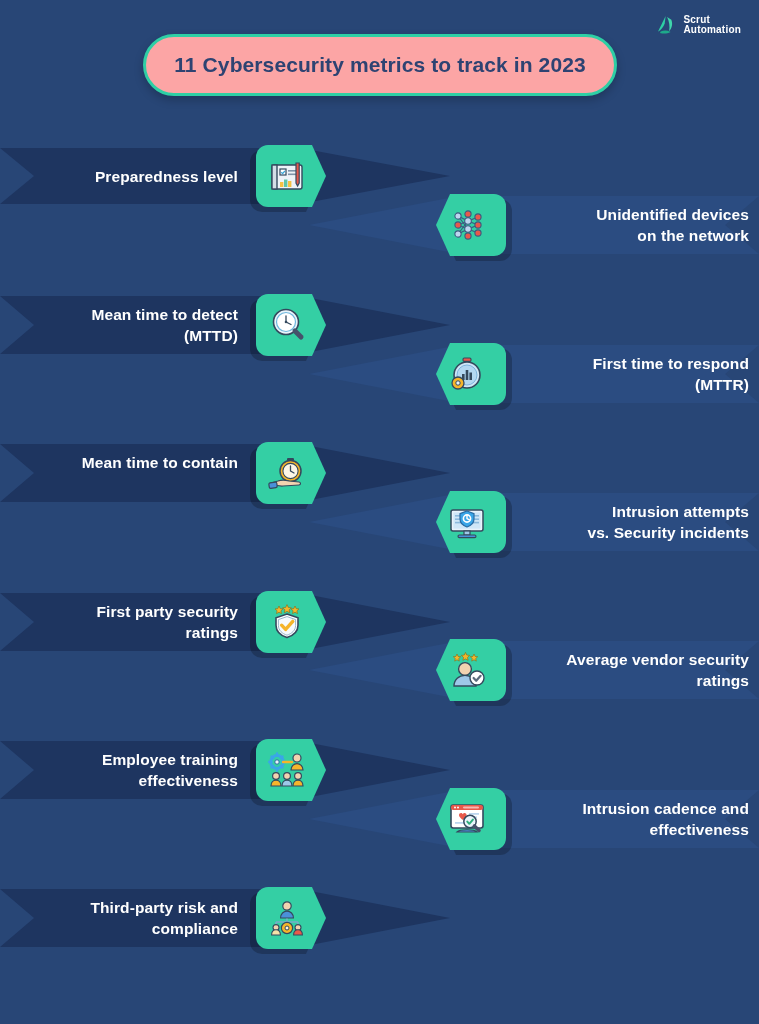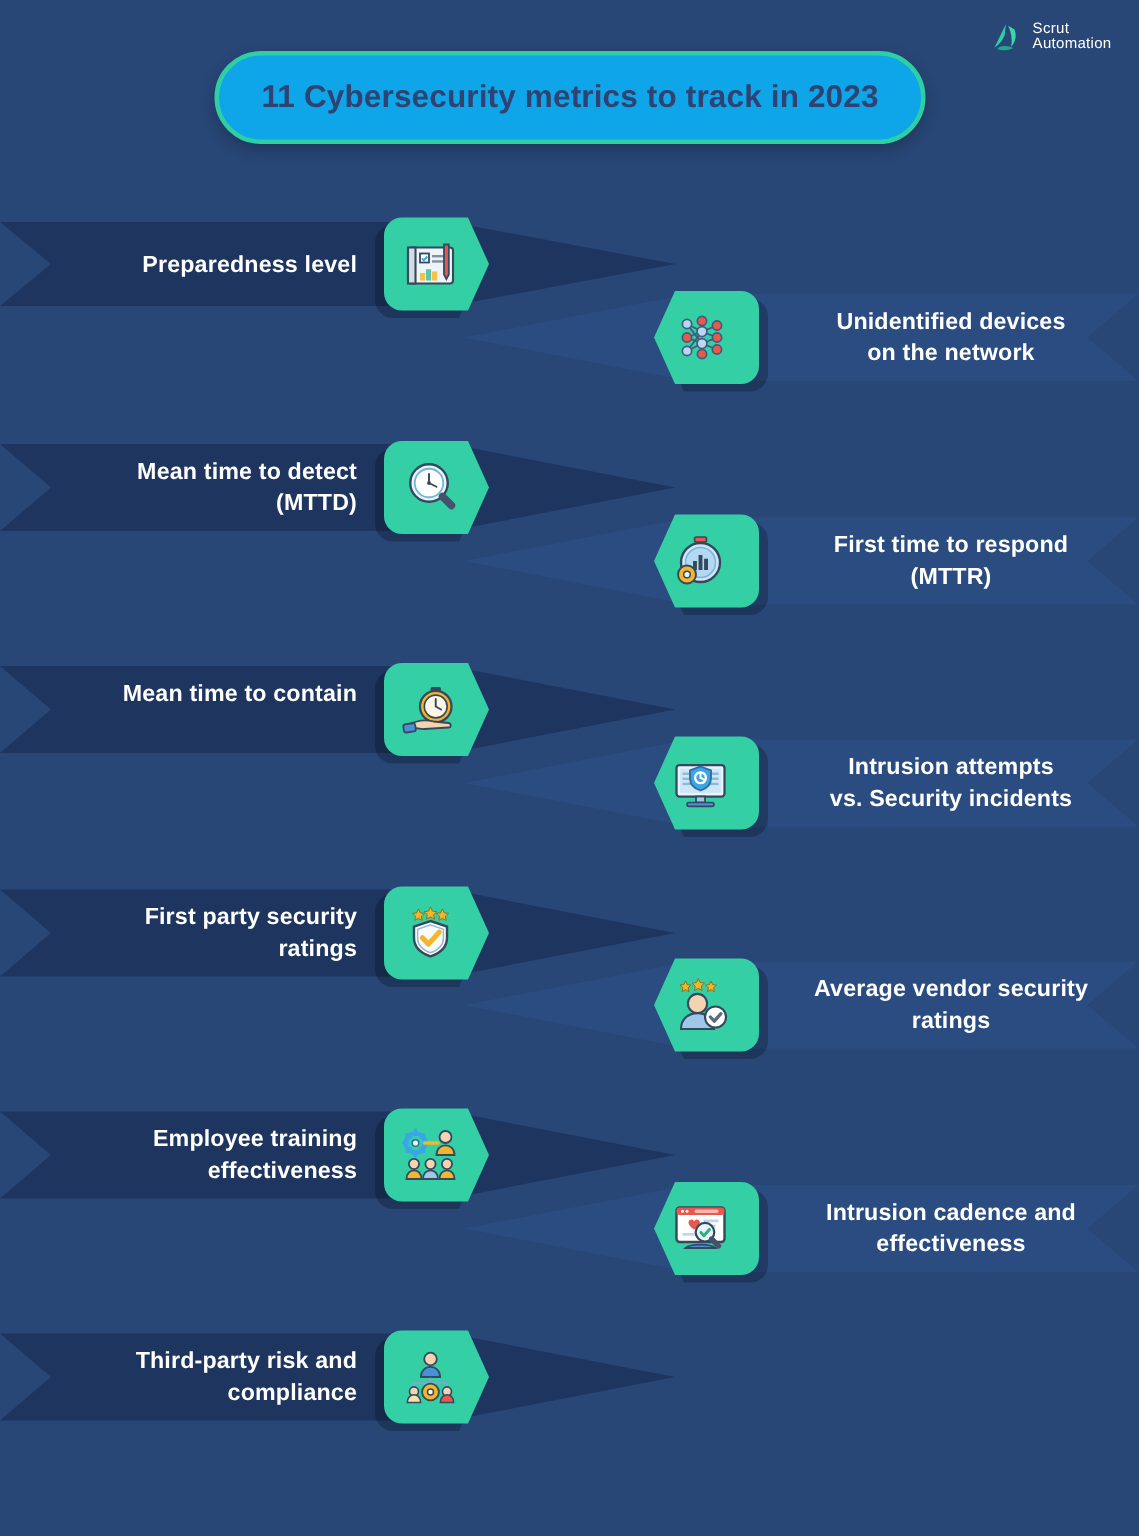--- a/index.html
+++ b/index.html
@@ -11,29 +11,29 @@
     overflow:hidden;
   }
 
   
   #logo{
     position:absolute; top:14px; right:18px;
     display:flex; align-items:center; gap:6px;
   }
   #logo .mark{ width:22px; height:22px; }
   #logo .wordmark{
-    color:#ffffff; font-size:10px; font-weight:normal;
+    color:#ffffff; font-size:10px; font-weight:bold;
     line-height:10.5px; letter-spacing:.2px;
   }
 
   
   #title-pill{
     position:absolute; top:34px; left:143px;
     width:474px; height:62px;
-    background:#0ea5e9;
+    background:#fca5a5;
     border:3px solid #2ecfa5;
     border-radius:34px;
     display:flex; align-items:center; justify-content:center;
     box-shadow:0 4px 10px rgba(0,0,0,.22);
   }
   #title-pill .t{
     color:#2e4372; font-size:21px; font-weight:bold; letter-spacing:.1px;
   }
 
   
@@ -41,21 +41,21 @@
   .band{ position:absolute; left:0; width:759px; }
 
   .band .shape{ position:absolute; inset:0; }
 
   
   .rowtext{
     position:absolute; color:#ffffff; font-size:15.5px;
     font-weight:bold; line-height:21px; letter-spacing:.1px;
   }
   .rowtext.left{ right:calc(759px - 245px); text-align:right; }
-  .rowtext.right{ left:519px; text-align:center; }
+  .rowtext.right{ left:519px; text-align:right; }
 
   
   .badge{
     position:absolute; width:70px; height:62px;
     display:flex; align-items:center; justify-content:center;
   }
   .badge .bg{ position:absolute; inset:0; }
   .badge .glyph{ position:relative; width:40px; height:40px; }
   .badge.left{ left:252px; }
   .badge.right{ left:432px; }

